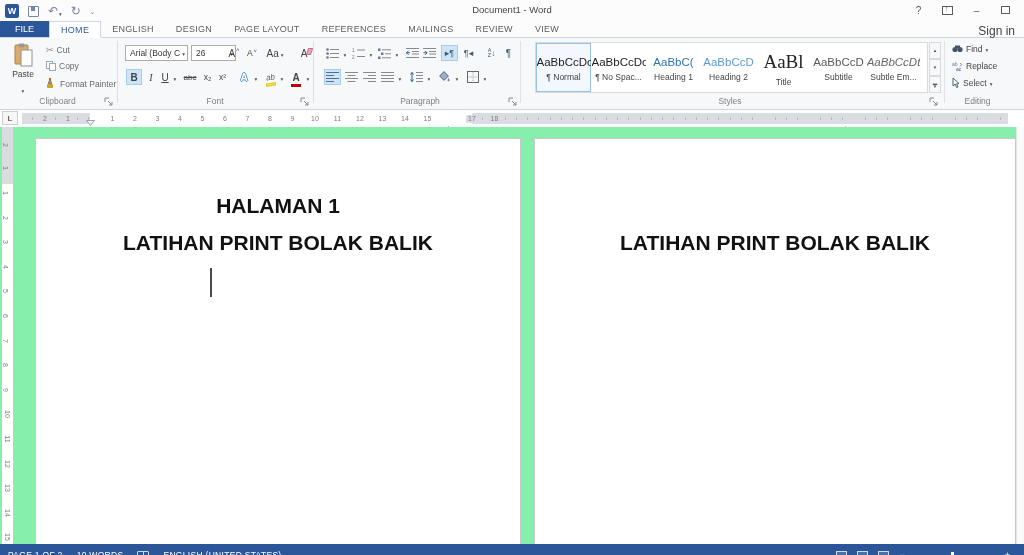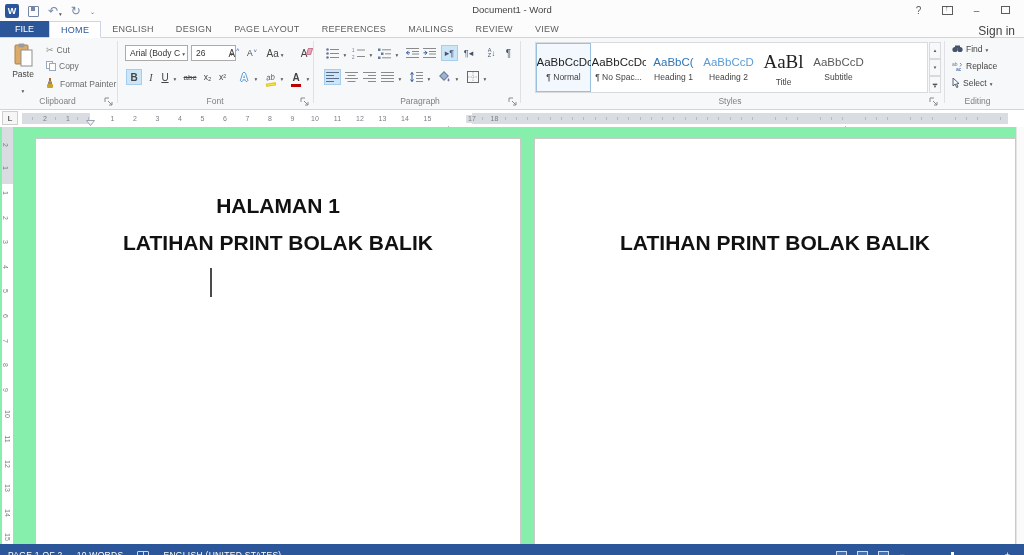--- a/index.html
+++ b/index.html
@@ -422,20 +422,24 @@
         <span class="style-prev prev-h2">AaBbCcD</span>
         <span class="style-name">Heading 2</span>
       </div>
       <div class="style-item">
         <span class="style-prev prev-title">AaBl</span>
         <span class="style-name">Title</span>
       </div>
       <div class="style-item">
         <span class="style-prev prev-sub">AaBbCcD</span>
         <span class="style-name">Subtitle</span>
+      </div>
+      <div class="style-item">
+        <span class="style-prev prev-em">AaBbCcDt</span>
+        <span class="style-name">Subtle Em...</span>
       </div>
     </div>
     <div class="gal-scroll">
       <div class="gal-btn">
           <span style="font-size:4.5px;">▲</span>
         </div>
       <div class="gal-btn">
           <span style="font-size:4.5px;">▼</span>
         </div>
       <div class="gal-btn">

